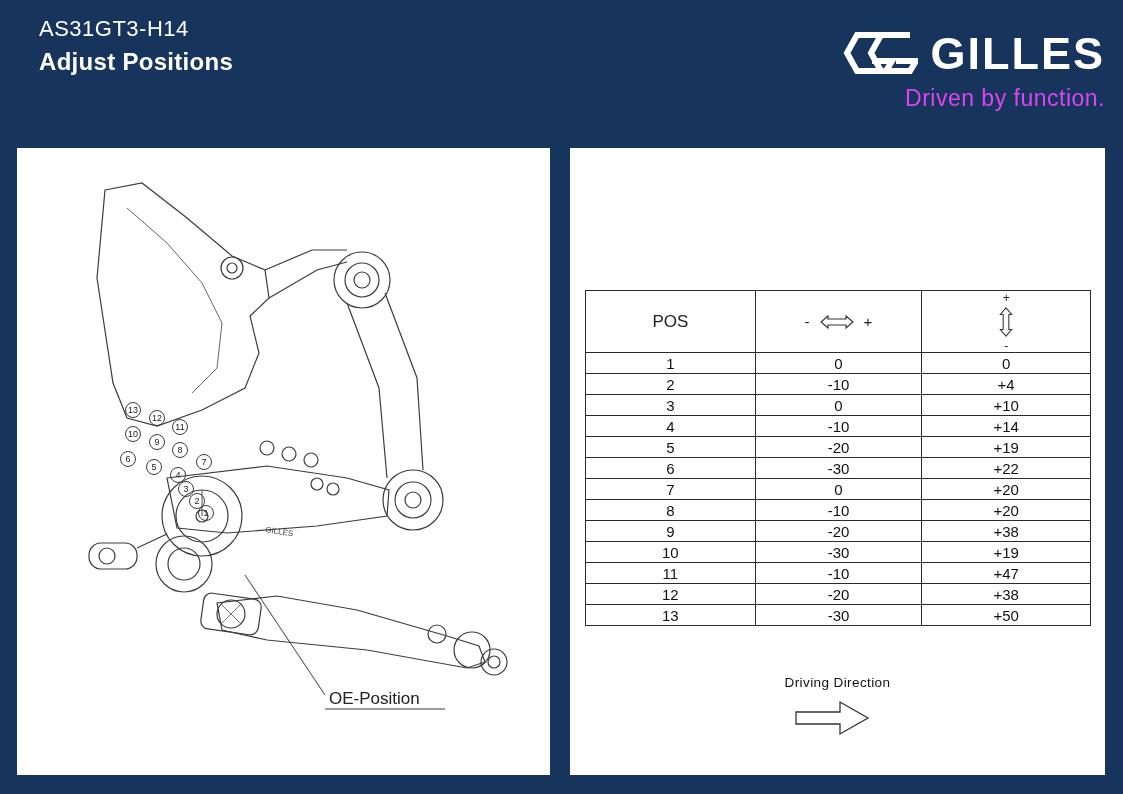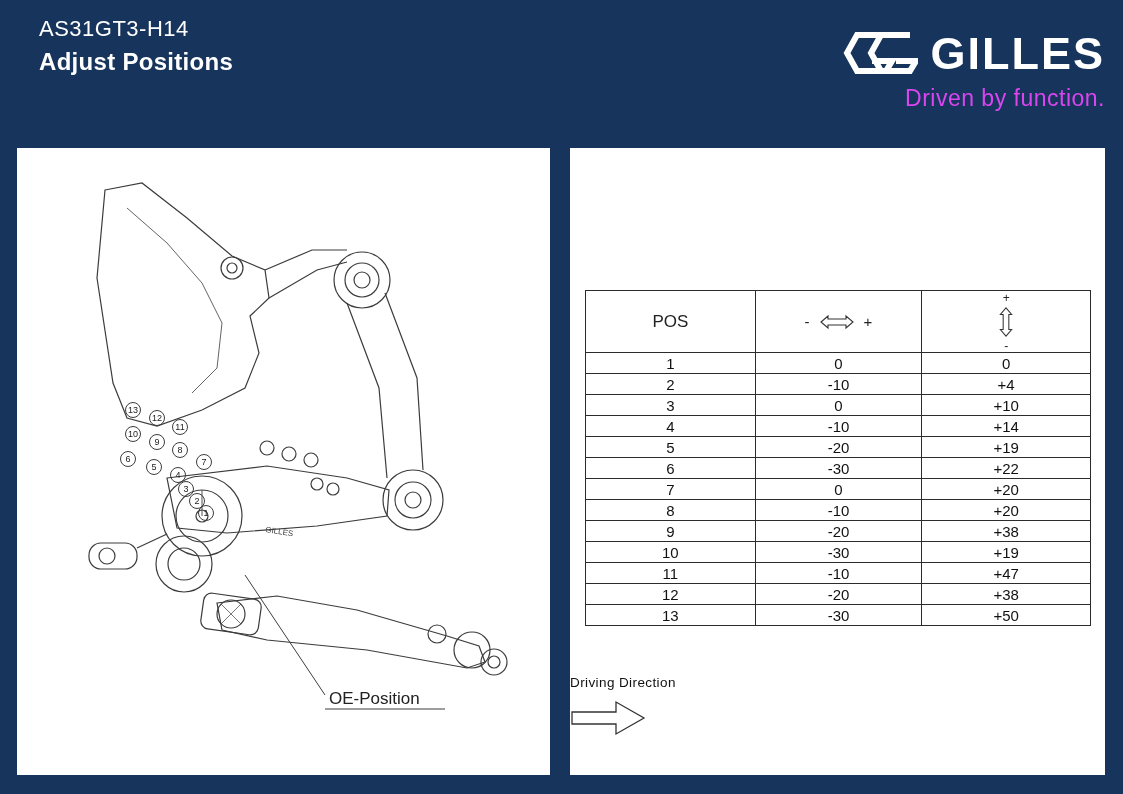--- a/index.html
+++ b/index.html
@@ -33,21 +33,21 @@
   }
   .positions th, .positions td {
     border:1px solid #2b2b2b; text-align:center; font-weight:normal;
   }
   .positions th { height:62px; font-size:17px; color:#222; }
   .positions td { height:21px; font-size:15px; padding:0 2px; }
   .h-head { display:flex; align-items:center; justify-content:center; gap:9px; font-size:15px; }
   .v-head { display:flex; flex-direction:column; align-items:center; gap:2px; font-size:12px; line-height:1; }
 
   
-  .driving { position:absolute; left:0; width:100%; top:527px; text-align:left; color:#111; }
+  .driving { position:absolute; left:0; width:100%; top:527px; text-align:center; color:#111; }
   .driving-label { font-size:13.5px; letter-spacing:.4px; }
   .driving svg { margin-top:8px; }
 
   
   .drawing { position:absolute; left:0; top:0; }
 </style>
 </head>
 <body>
 
 <div class="title-block">

